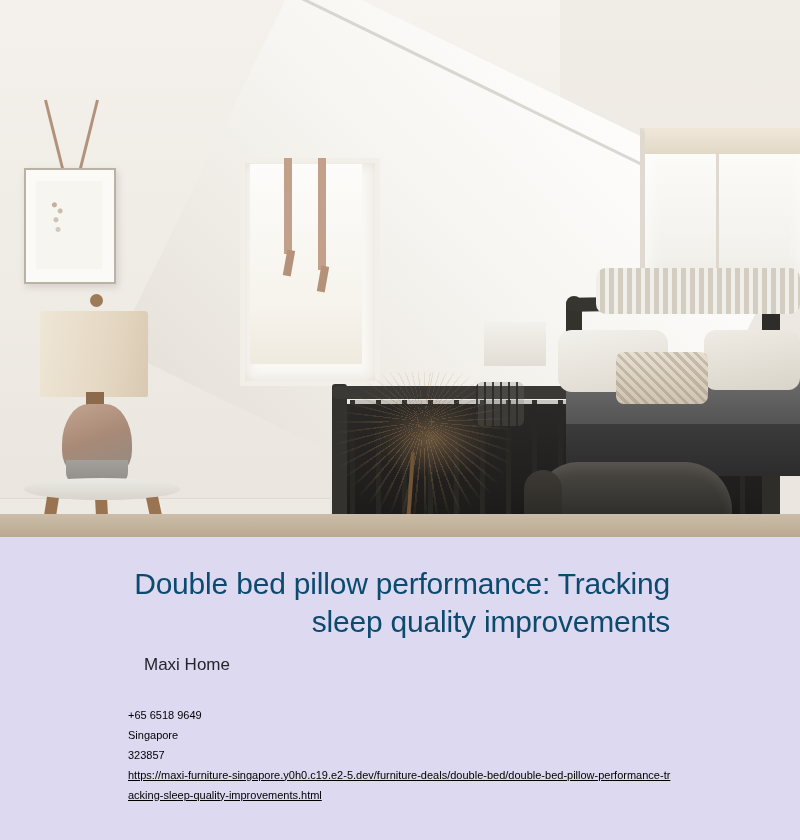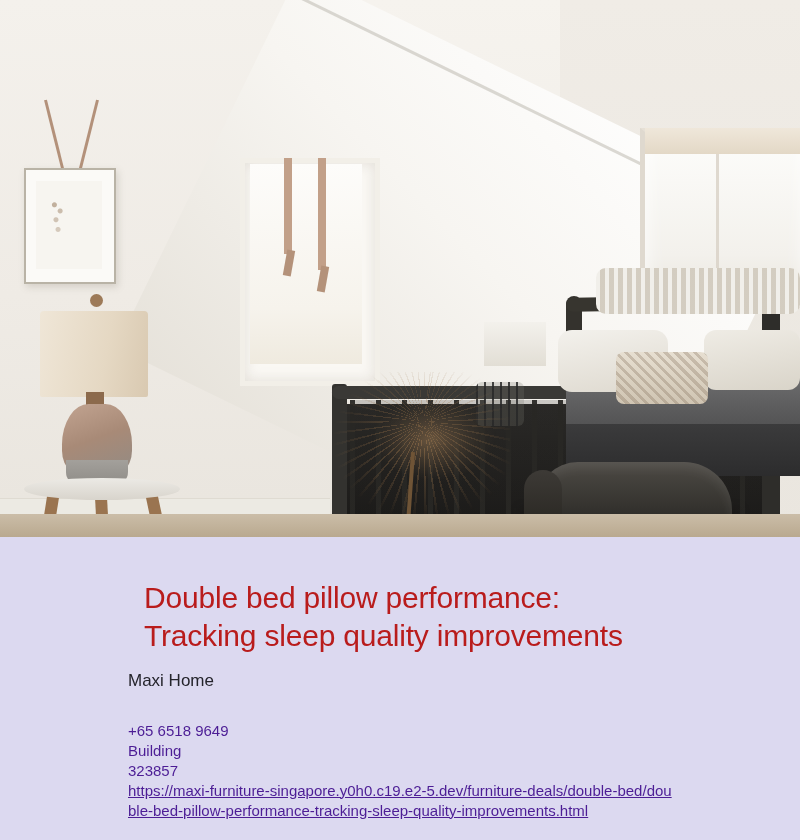--- a/index.html
+++ b/index.html
@@ -386,43 +386,44 @@
   }
 
   
   .content {
     position: relative;
     width: 800px;
     background: #dcd9f0;
     padding-top: 26px;
   }
   .title {
-    margin: 16px;
+    margin: 2px;
     padding: 0 128px 0 128px;
     font-size: 30px;
     line-height: 1.26;
     font-weight: 400;
-    color: #b91c1c;
+    color: #0c4a6e;
     letter-spacing: -0.2px;
+    text-align: right;
   }
   .subtitle {
-    margin: 14px 0 0 0;
+    margin: 14px 0 0 16px;
     padding: 0 128px;
     font-size: 17px;
     font-weight: 400;
     color: #24242b;
   }
   .details {
     margin-top: 30px;
     padding: 0 128px;
   }
   .details div {
-    font-size: 15px;
+    font-size: 11px;
     line-height: 20px;
-    color: #4c1d95;
+    color: #000000;
   }
   .url {
     word-break: break-all;
     max-width: 560px;
     text-decoration: underline;
   }
 </style>
 </head>
 <body>
 
@@ -495,20 +496,20 @@
       <div class="floor"></div>
     </div>
   </div>
 
   <div class="content">
     <h1 class="title">Double bed pillow performance: Tracking sleep quality improvements</h1>
     <div class="subtitle">Maxi Home</div>
 
     <div class="details">
       <div>+65 6518 9649</div>
-      <div>Building</div>
+      <div>Singapore</div>
       <div>323857</div>
       <div class="url">https://maxi-furniture-singapore.y0h0.c19.e2-5.dev/furniture-deals/double-bed/double-bed-pillow-performance-tracking-sleep-quality-improvements.html</div>
     </div>
 
   </div>
 
 </div>
 
 </body></html>

